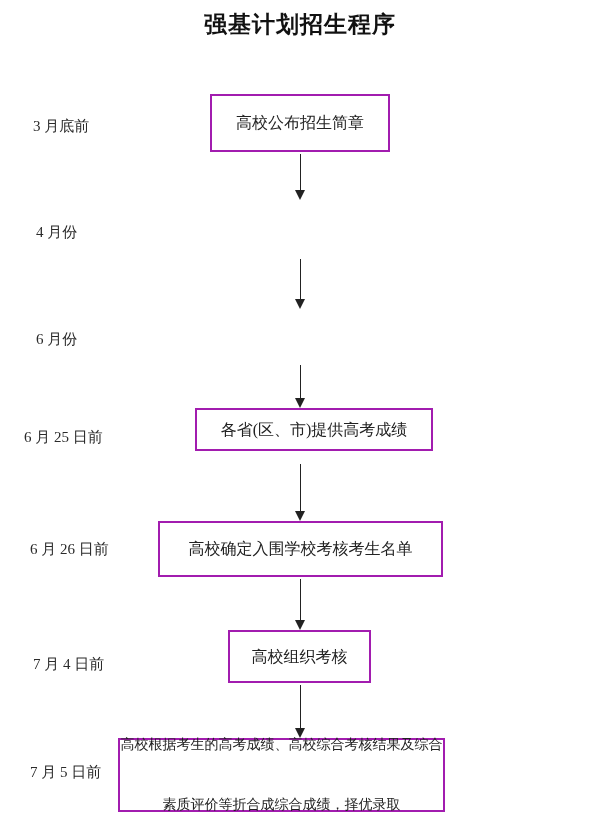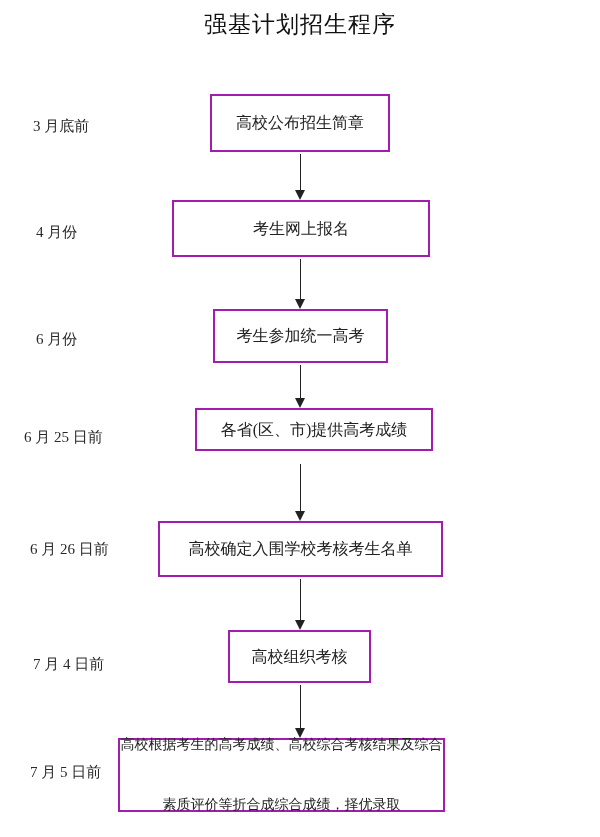--- a/index.html
+++ b/index.html
@@ -13,21 +13,21 @@
     font-family: "Liberation Serif", "DejaVu Serif", serif;
     color: #1f1f1f;
   }
   .title {
     position: absolute;
     left: 0;
     top: 9px;
     width: 100%;
     text-align: center;
     font-family: "Liberation Sans", "DejaVu Sans", sans-serif;
-    font-weight: normal;
+    font-weight: bold;
     font-size: 23px;
     letter-spacing: 1px;
     color: #111111;
   }
   .date-label {
     position: absolute;
     font-size: 15px;
     color: #2a2a2a;
     white-space: nowrap;
   }
@@ -80,32 +80,26 @@
   <div class="date-label" style="left:33px; top:117px;">3 月底前</div>
   <div class="flow-box" style="left:210px; top:94px; width:180px; height:58px;">
     <span>高校公布招生简章</span>
   </div>
   <div class="arrow" style="left:294px; top:154px; height:46px;">
     <div class="shaft"></div>
     <div class="head"></div>
   </div>
 
   <div class="date-label" style="left:36px; top:223px;text-align:center;">4 月份</div>
-  <div class="flow-box" style="left:172px; top:200px; width:258px; height:57px;">
-    <span>考生网上报名</span>
-  </div>
   <div class="arrow" style="left:294px; top:259px; height:50px;">
     <div class="shaft"></div>
     <div class="head"></div>
   </div>
 
   <div class="date-label" style="left:36px; top:330px;">6 月份</div>
-  <div class="flow-box" style="left:213px; top:309px; width:175px; height:54px;">
-    <span>考生参加统一高考</span>
-  </div>
   <div class="arrow" style="left:294px; top:365px; height:43px;">
     <div class="shaft"></div>
     <div class="head"></div>
   </div>
 
   <div class="date-label" style="left:24px; top:428px;">6 月 25 日前</div>
   <div class="flow-box" style="left:195px; top:408px; width:238px; height:43px;">
     <span>各省(区、市)提供高考成绩</span>
   </div>
   <div class="arrow" style="left:294px; top:464px; height:57px;">

